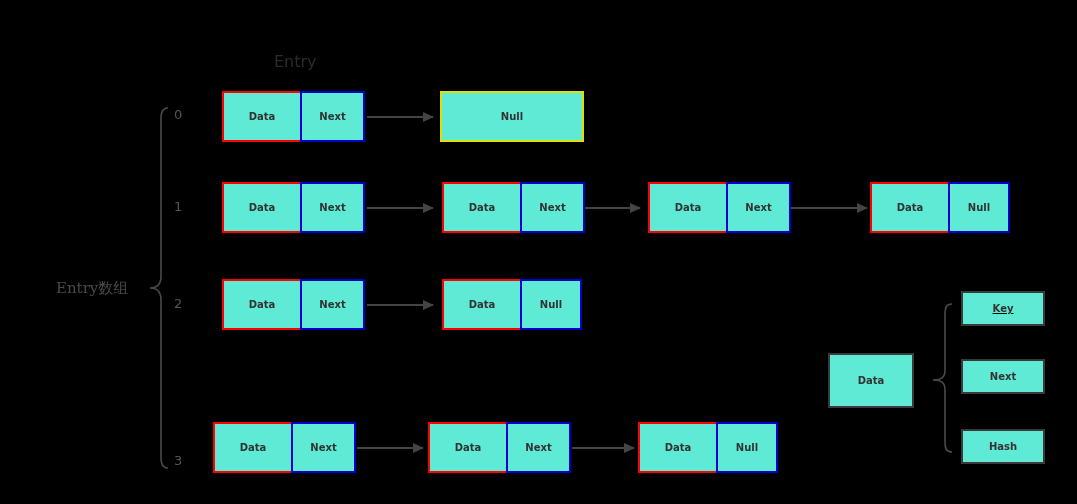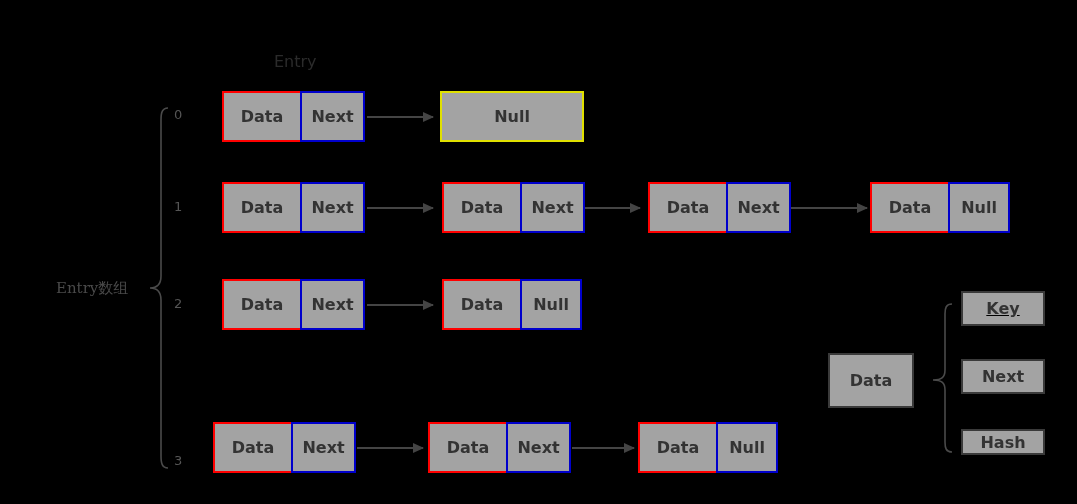--- a/index.html
+++ b/index.html
@@ -16,23 +16,23 @@
     font-family: "DejaVu Sans", "Liberation Sans", sans-serif;
     padding-left: 36px;
   }
   .node {
     position: absolute;
     display: flex;
     box-sizing: border-box;
   }
   .cell {
     box-sizing: border-box;
-    background: #a3a3a3;
+    background: #5eead4;
     color: #333333;
-    font-size: 16px;
+    font-size: 10px;
     font-weight: bold;
     display: flex;
     align-items: center;
     justify-content: center;
     font-family: "DejaVu Sans", "Liberation Sans", sans-serif;
   }
   .cell-data {
     border: 2px solid #ff0000;
   }
   .cell-next {
@@ -178,16 +178,16 @@
 
   <div class="node" style="left:961px; top:291px;text-decoration:underline;">
     <div class="cell cell-plain" style="width:84px; height:35px;">Key</div>
   </div>
 
   <div class="node" style="left:961px; top:359px;">
     <div class="cell cell-plain" style="width:84px; height:35px;">Next</div>
   </div>
 
   <div class="node" style="left:961px; top:429px;">
-    <div class="cell cell-plain" style="width:84px; height:26px;">Hash</div>
+    <div class="cell cell-plain" style="width:84px; height:35px;">Hash</div>
   </div>
 
 </div>
 
 </body></html>

